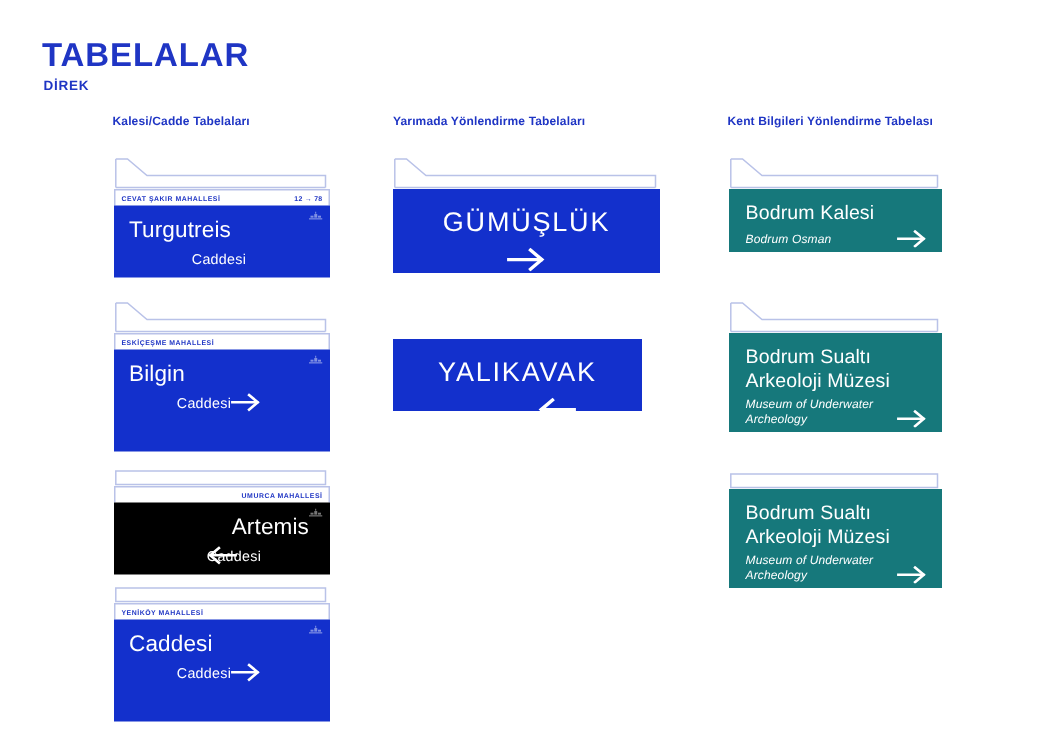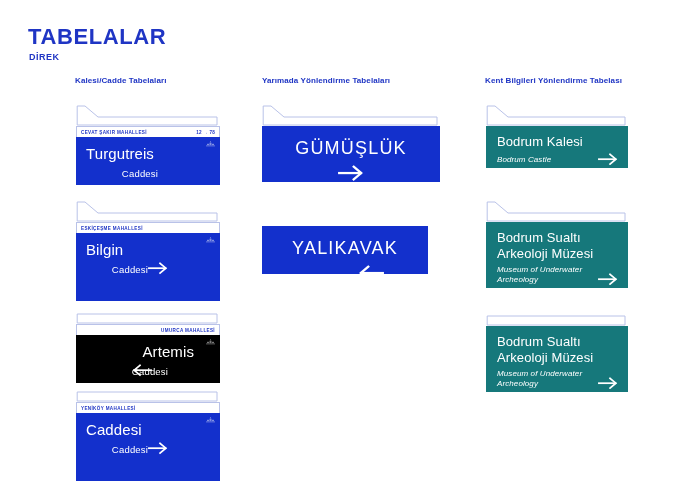--- a/index.html
+++ b/index.html
@@ -69,21 +69,21 @@
   .plate.teal { background:#16787b; }
 
   
   .emblem {
     position:absolute; right:5px; top:4px;
     width:9px; height:7px;
     opacity:.62;
   }
   .emblem svg { display:block; }
 
-  .plate .pad { padding:9px 26px 8px 10px; }
+  .plate .pad { padding:9px 14px 8px 10px; }
 
   .nm {
     font-size:15px; font-weight:400; line-height:1.12;
     letter-spacing:.1px; white-space:nowrap;
   }
   .sub {
     font-size:9.5px; font-weight:400; letter-spacing:.2px;
     margin-top:3px; white-space:nowrap;
   }
 
@@ -320,21 +320,21 @@
         <path d="M1.2,2 L9,2 L22,13 L139,13 L139,21" fill="none" stroke="#b9c2e8" stroke-width="1"></path>
         <path d="M1.2,2 L1.2,21 " fill="none" stroke="#b9c2e8" stroke-width="1"></path>
         <path d="M1.2,21 L139,21" fill="none" stroke="#b9c2e8" stroke-width="1"></path>
       </svg>
         </div>
     <div class="plate teal" style="background:#16787b;height:42px;">
       <div class="pad">
         <div class="nm">Bodrum Kalesi</div>
         <div class="teal-row" style="margin-top:3px;">
           <div>
-                <div class="en">Bodrum Castle</div>
+                <div class="en">Bodrum Osman</div>
               </div>
           <span class="arrow">
                 <svg width="20" height="12.4" viewBox="0 0 24 15">
       <g stroke="#ffffff" stroke-width="2.1" fill="none" stroke-linecap="square">
         <line x1="1" y1="7.5" x2="21" y2="7.5"></line>
         <polyline points="14.5,1.6 21.5,7.5 14.5,13.4"></polyline>
       </g>
                 </svg>
               </span>
         </div>

